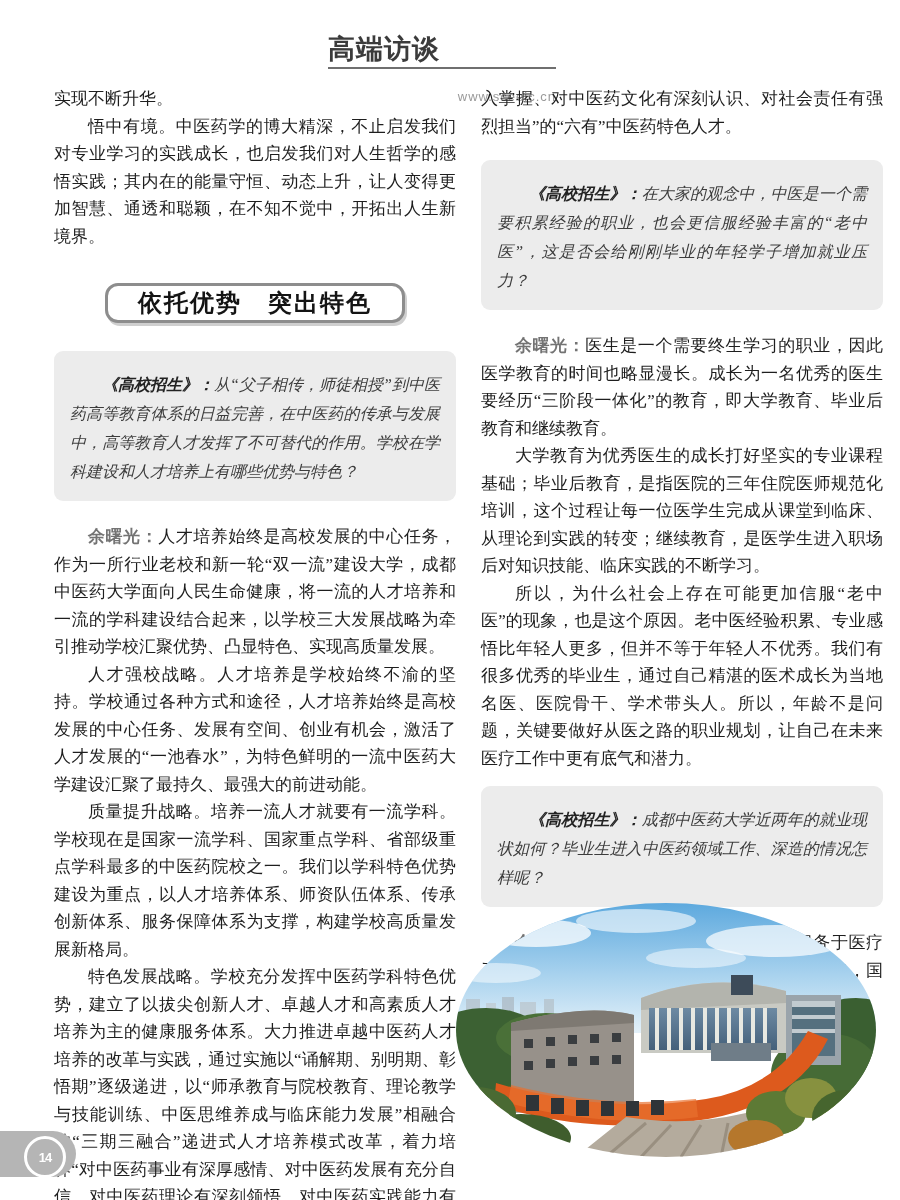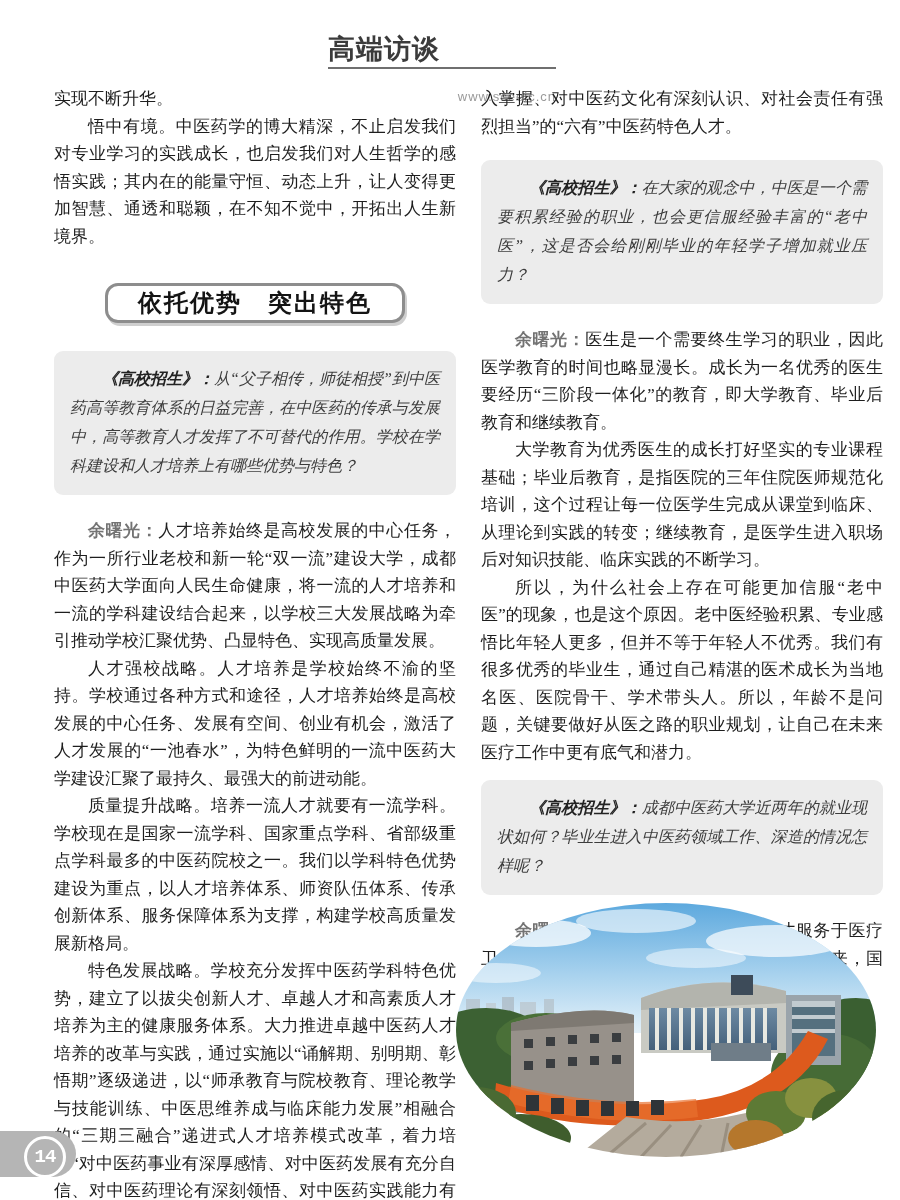--- a/index.html
+++ b/index.html
@@ -25,42 +25,42 @@
   .body-text b{font-weight:bold;color:#737373;}
 
   
   .badge{margin:33px auto 28px auto;width:fit-content;padding:1px 30px;
          border:3px solid #8d8d8d;border-radius:13px;background:#fff;
          box-shadow:2px 3px 0 #cfcfcf;
          font-family:"Liberation Sans","DejaVu Sans",sans-serif;
          font-weight:900;font-size:24px;color:#141414;letter-spacing:2px;}
 
   
-  .qbox{background:#ececec;border-radius:9px;padding:13px 16px 15px 16px;margin:0 0 22px 0;}
+  .qbox{background:#ececec;border-radius:9px;padding:19px 16px 15px 16px;margin:0 0 22px 0;}
   .qbox .qtext{margin:0;font-size:16px;line-height:29px;text-align:justify;
                font-style:italic;color:#3c3c3c;}
   .qbox .qtext b{font-weight:bold;color:#222;}
   .qtext{text-indent:2em;}
 
   .mt14{margin-top:14px;}
   .mt20{margin-top:20px;}
 
   
   .photo-ellipse{position:absolute;left:456px;top:903px;width:420px;height:254px;
                  border-radius:50%;overflow:hidden;}
   .photo-ellipse svg{display:block;}
 
   
   .page-pill{position:absolute;left:0;top:1131px;width:76px;height:46px;
              background:#b5b5b5;border-radius:0 23px 23px 0;}
   .page-pill .ring{position:absolute;left:24px;top:5px;width:36px;height:36px;
                    border:3px solid #ffffff;border-radius:50%;
                    display:flex;align-items:center;justify-content:center;}
-  .page-pill .num{font-family:Liberation Mono, monospace;
-                  font-size:19px;font-weight:bold;color:#ffffff;letter-spacing:-1px;}
+  .page-pill .num{font-family:Liberation Sans, sans-serif;
+                  font-size:13px;font-weight:bold;color:#ffffff;letter-spacing:-1px;}
 </style>
 </head>
 <body>
 
 <div class="page">
 
   <div class="masthead">
     <h1>高端访谈</h1>
     <div class="rule"></div>
     <div class="site">www.sceeic.cn</div>

